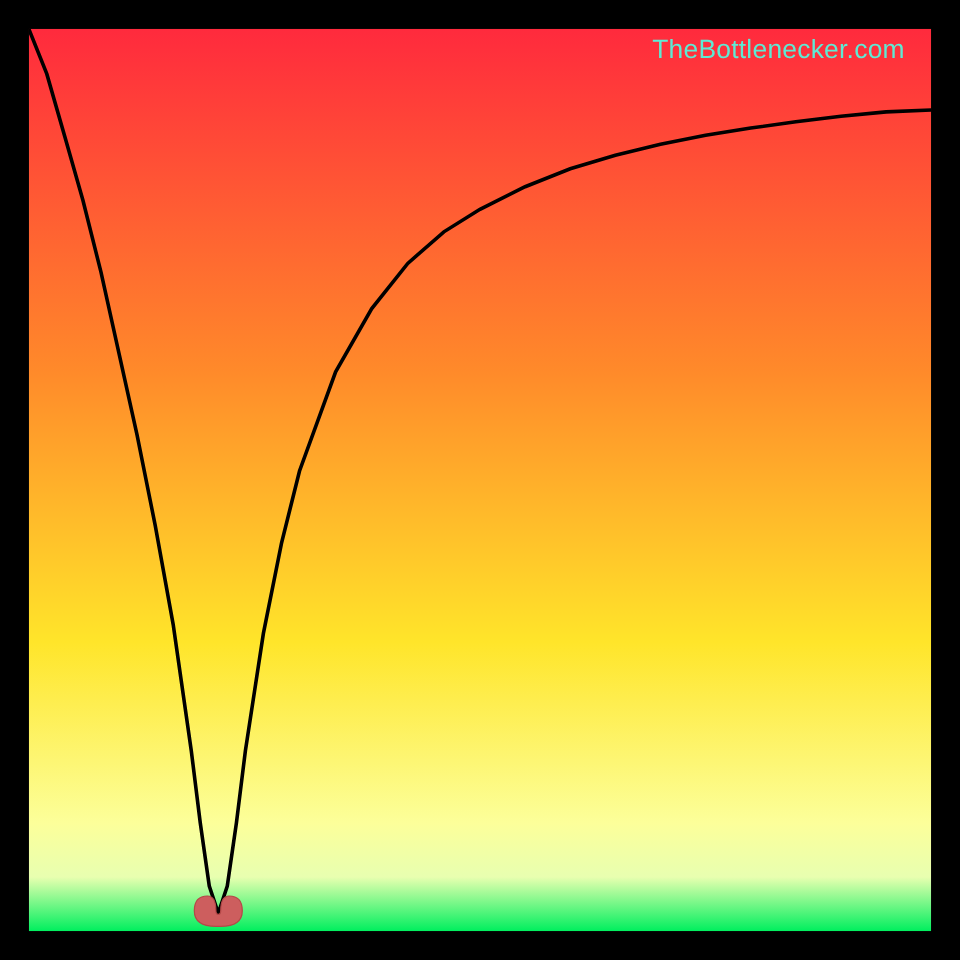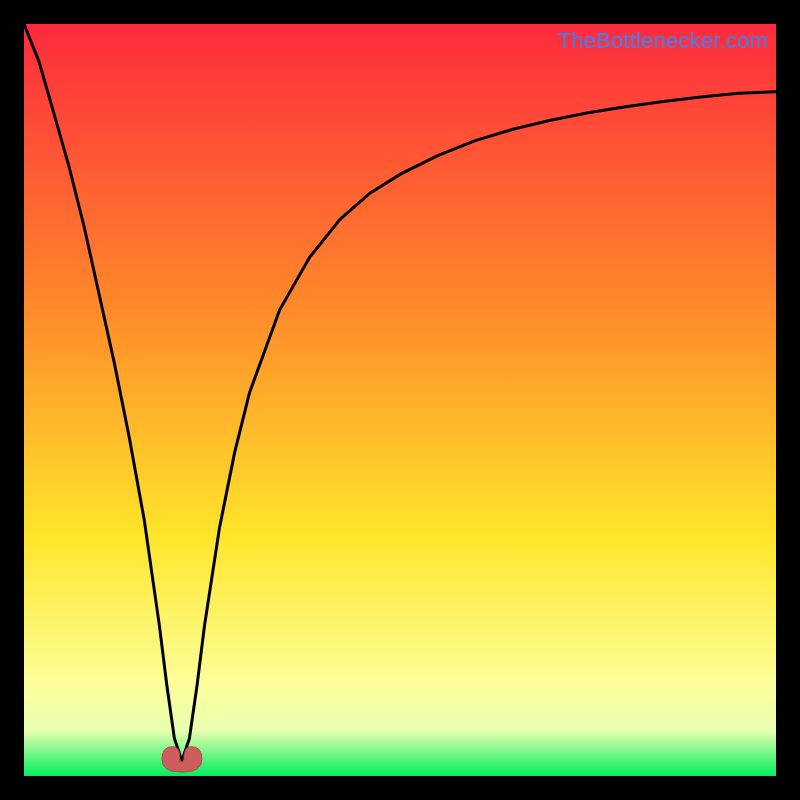--- a/index.html
+++ b/index.html
@@ -22,22 +22,22 @@
   .plot {
     position: absolute;
     left: 0;
     top: 0;
     width: 752px;
     height: 752px;
   }
   .watermark {
     position: absolute;
     top: 4px;
-    right: 8px;
-    color: #3b82f6;
+    right: 22px;
+    color: #5eead4;
     font-size: 22px;
     letter-spacing: 0.2px;
     font-weight: 400;
     user-select: none;
   }
 </style>
 </head>
 <body>
 
 <div class="frame">

